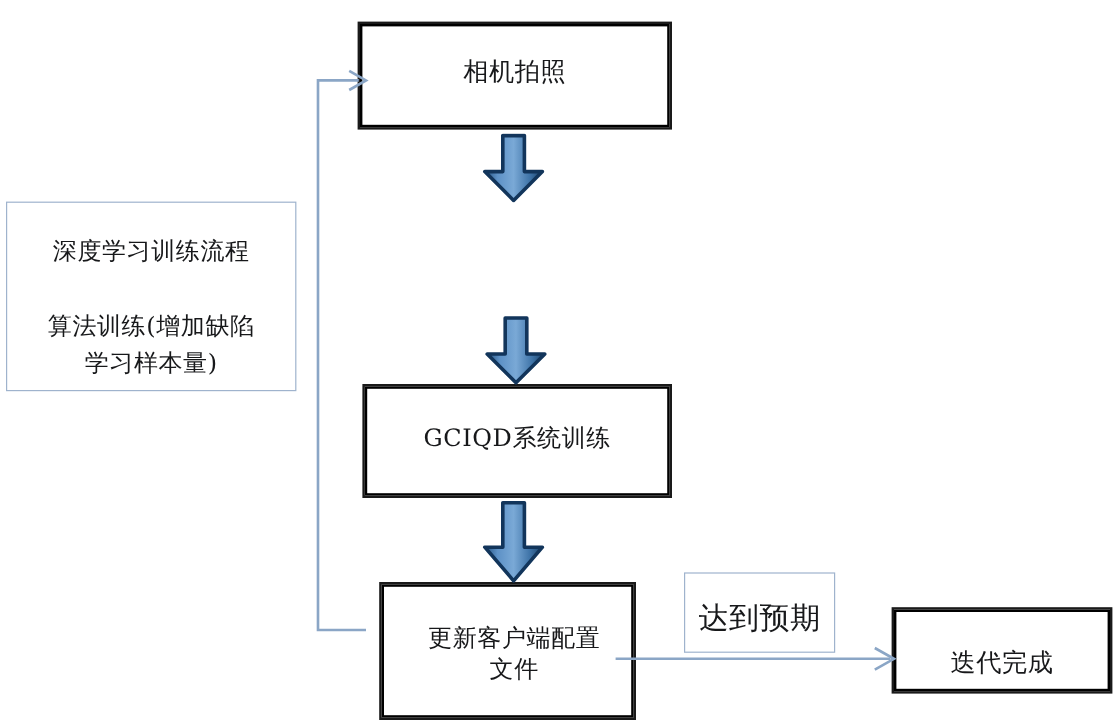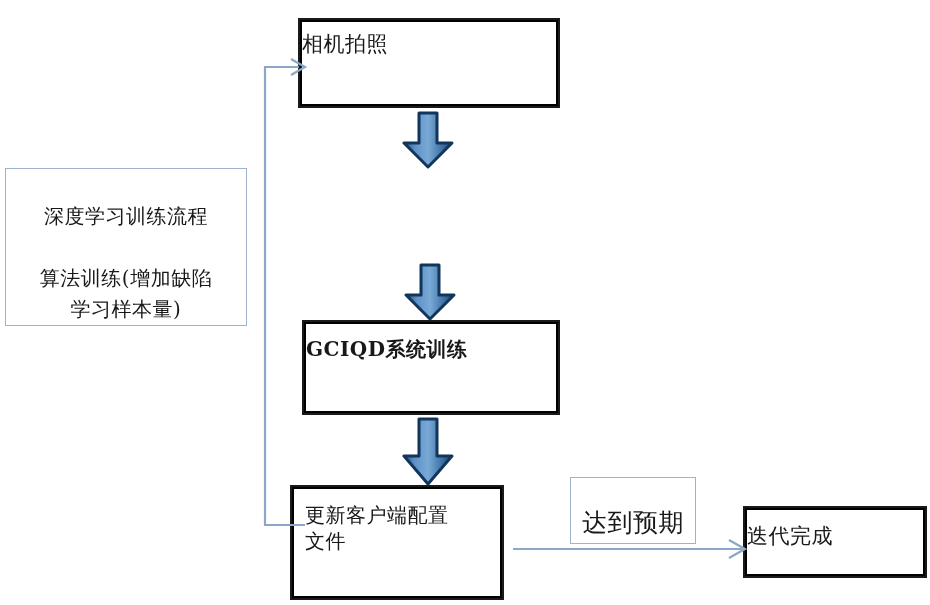--- a/index.html
+++ b/index.html
@@ -19,73 +19,75 @@
     border:2px solid #000000;
     box-shadow:0 0 0 2px #1a1a1a;
     box-sizing:border-box;
     display:flex;
     justify-content:center;
     align-items:flex-start;
   }
   .pbox .lbl{
     display:block;
     width:100%;
+    text-align:center;
     color:#17181a;
     font-family:"DejaVu Serif","Liberation Serif",serif;
     font-size:21px;
     line-height:1.22;
     font-weight:400;
     white-space:pre-line;
     padding-top:9px;
     letter-spacing:.5px;
+    margin-top:16px;
   }
 
   
   .nbox{
     position:absolute;
     background:#ffffff;
     border:1.6px solid #9fb3cd;
     box-sizing:border-box;
     display:flex;
     justify-content:center;
-    align-items:flex-end;
+    align-items:center;
   }
   .nbox .lbl{
     display:block;width:100%;
     text-align:center;
     color:#17181a;
     font-family:"DejaVu Serif","Liberation Serif",serif;
     font-size:20px;
     line-height:1.55;
     white-space:pre-line;
     letter-spacing:.5px;
   }
 
   
   .barrow{position:absolute;}
   .conn{position:absolute;pointer-events:none;}
 
   
   #box-camera      {left:300px; top:20px;  width:258px; height:86px;}
   #box-mark        {left:302px; top:170px; width:256px; height:89px;}
   #box-train       {left:304px; top:322px; width:254px; height:91px;}
-  #box-update      {left:292px; top:487px; width:210px; height:111px;padding-left:11px;}
+  #box-update      {left:318px; top:487px; width:210px; height:111px;padding-left:11px;}
   #box-done        {left:745px; top:508px; width:180px; height:68px;}
 
   #note-deeplearn  {left:5px;   top:168px; width:242px; height:158px;}
   #note-expect     {left:570px; top:477px; width:126px; height:67px;}
 
   #note-deeplearn .lbl{padding-top:18px;}
   #note-expect   .lbl{padding-top:10px;font-size:25px;}
 
   #box-update .lbl{font-size:20px;padding-top:13px;line-height:1.3;}
   #box-done   .lbl{font-size:21px;padding-top:14px;}
   #box-camera .lbl{padding-top:10px;}
   #box-mark   .lbl{padding-top:11px;}
-  #box-train  .lbl{padding-top:13px;font-size:20px;font-weight:bold;}
+  #box-train  .lbl{padding-top:13px;font-size:20px;}
 
   #arrow-1{left:401px; top:111px; width:54px; height:58px;}
   #arrow-2{left:403px; top:263px; width:54px; height:58px;}
   #arrow-3{left:401px; top:416px; width:54px; height:70px;}
 
   #conn-feedback{left:255px; top:55px;  width:60px;  height:485px;}
   #conn-toDone  {left:510px; top:536px; width:242px; height:26px;}
 </style>
 </head>
 <body>

